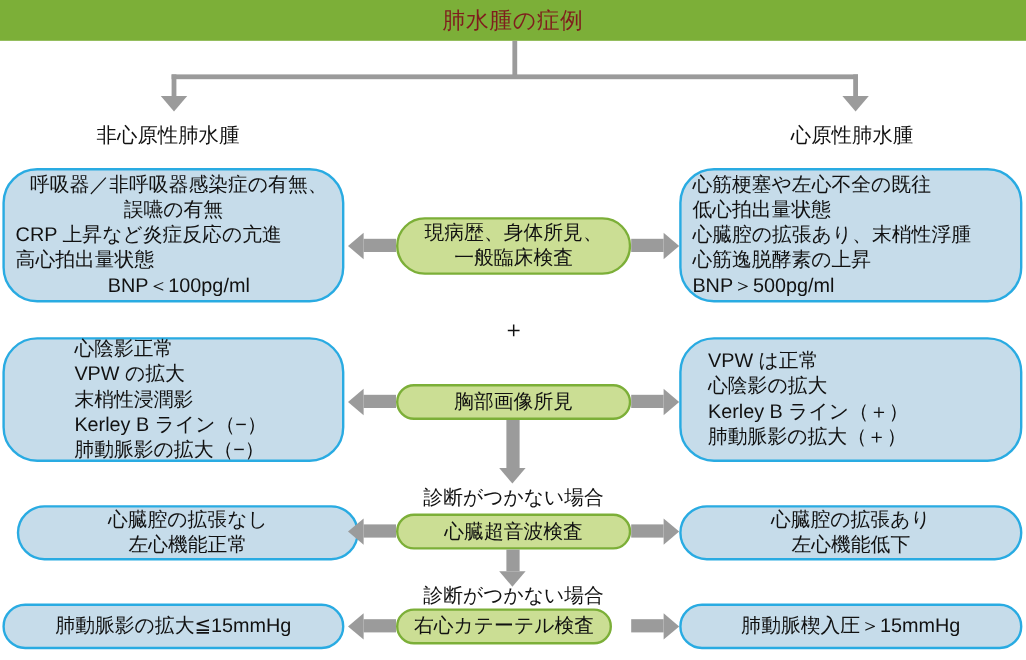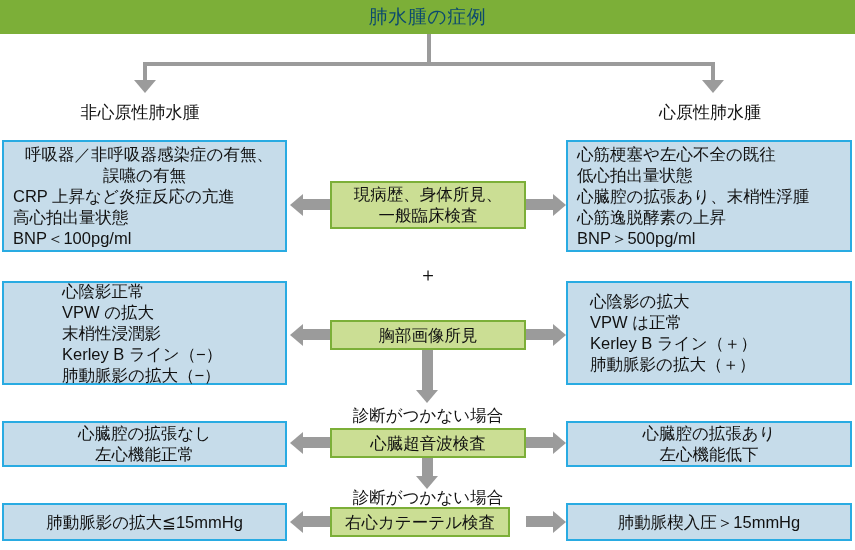--- a/index.html
+++ b/index.html
@@ -26,33 +26,34 @@
     left: 0;
     top: 0;
     width: 855px;
     height: 34px;
     background: #7CAF38;
     display: flex;
     align-items: center;
     justify-content: center;
   }
   .header-title {
-    color: #0c4a6e;
+    color: #7f1d1d;
     font-size: 19px;
     letter-spacing: 0.5px;
     white-space: nowrap;
   }
 
   
   .box {
     position: absolute;
     box-sizing: border-box;
     display: flex;
     flex-direction: column;
     justify-content: center;
+    border-radius: 29px;
   }
   .box-blue {
     background: #C6DCEA;
     border: 2px solid #29ABE2;
   }
   .box-green {
     background: #CBDE94;
     border: 2px solid #7CAF38;
   }
   .box .line {
@@ -122,21 +123,21 @@
   <div class="arrow arrow-down" style="left:702px; top:80px;"></div>
 
   <div class="label label-branch" style="left:45px; top:103px; width:190px;">非心原性肺水腫</div>
   <div class="label label-branch" style="left:615px; top:103px; width:190px;">心原性肺水腫</div>
 
   <div class="box box-blue center-lines" style="left:2px; top:140px; width:285px; height:112px;">
     <div class="line pad-l">呼吸器／非呼吸器感染症の有無、</div>
     <div class="line" style="text-align:center;">誤嚥の有無</div>
     <div class="line pad-l" style="text-align:left;">CRP 上昇など炎症反応の亢進</div>
     <div class="line pad-l" style="text-align:left;">高心拍出量状態</div>
-    <div class="line pad-l" style="text-align:left;">BNP＜100pg/ml</div>
+    <div class="line pad-l" style="text-align:center;">BNP＜100pg/ml</div>
   </div>
 
   <div class="box box-green center-lines" style="left:330px; top:181px; width:196px; height:48px;">
     <div class="line">現病歴、身体所見、</div>
     <div class="line">一般臨床検査</div>
   </div>
 
   <div class="box box-blue" style="left:566px; top:140px; width:286px; height:112px;">
     <div class="line pad-l">心筋梗塞や左心不全の既往</div>
     <div class="line pad-l">低心拍出量状態</div>
@@ -158,37 +159,37 @@
     <div class="line" style="padding-left:58px;">末梢性浸潤影</div>
     <div class="line" style="padding-left:58px;">Kerley B ライン（−）</div>
     <div class="line" style="padding-left:58px;">肺動脈影の拡大（−）</div>
   </div>
 
   <div class="box box-green center-lines" style="left:330px; top:320px; width:196px; height:30px;">
     <div class="line">胸部画像所見</div>
   </div>
 
   <div class="box box-blue" style="left:566px; top:281px; width:286px; height:104px;">
+    <div class="line" style="padding-left:22px;">VPW は正常</div>
     <div class="line" style="padding-left:22px;">心陰影の拡大</div>
-    <div class="line" style="padding-left:22px;">VPW は正常</div>
     <div class="line" style="padding-left:22px;">Kerley B ライン（＋）</div>
     <div class="line" style="padding-left:22px;">肺動脈影の拡大（＋）</div>
   </div>
 
   <div class="conn" style="left:303px; top:329px; width:27px; height:11px;"></div>
   <div class="arrow arrow-left" style="left:290px; top:324px;"></div>
   <div class="conn" style="left:526px; top:329px; width:27px; height:11px;"></div>
   <div class="arrow arrow-right" style="left:553px; top:324px;"></div>
 
   <div class="conn" style="left:422px; top:350px; width:11px; height:40px;"></div>
   <div class="arrow arrow-down" style="left:416px; top:390px;"></div>
 
   <div class="label" style="left:330px; top:405px; width:196px;">診断がつかない場合</div>
 
-  <div class="box box-blue center-lines" style="left:2px; top:421px; width:285px; height:46px;">
+  <div class="box box-blue center-lines" style="left:14px; top:421px; width:285px; height:46px;">
     <div class="line">心臓腔の拡張なし</div>
     <div class="line">左心機能正常</div>
   </div>
 
   <div class="box box-green center-lines" style="left:330px; top:428px; width:196px; height:30px;">
     <div class="line">心臓超音波検査</div>
   </div>
 
   <div class="box box-blue center-lines" style="left:566px; top:421px; width:286px; height:46px;">
     <div class="line">心臓腔の拡張あり</div>

